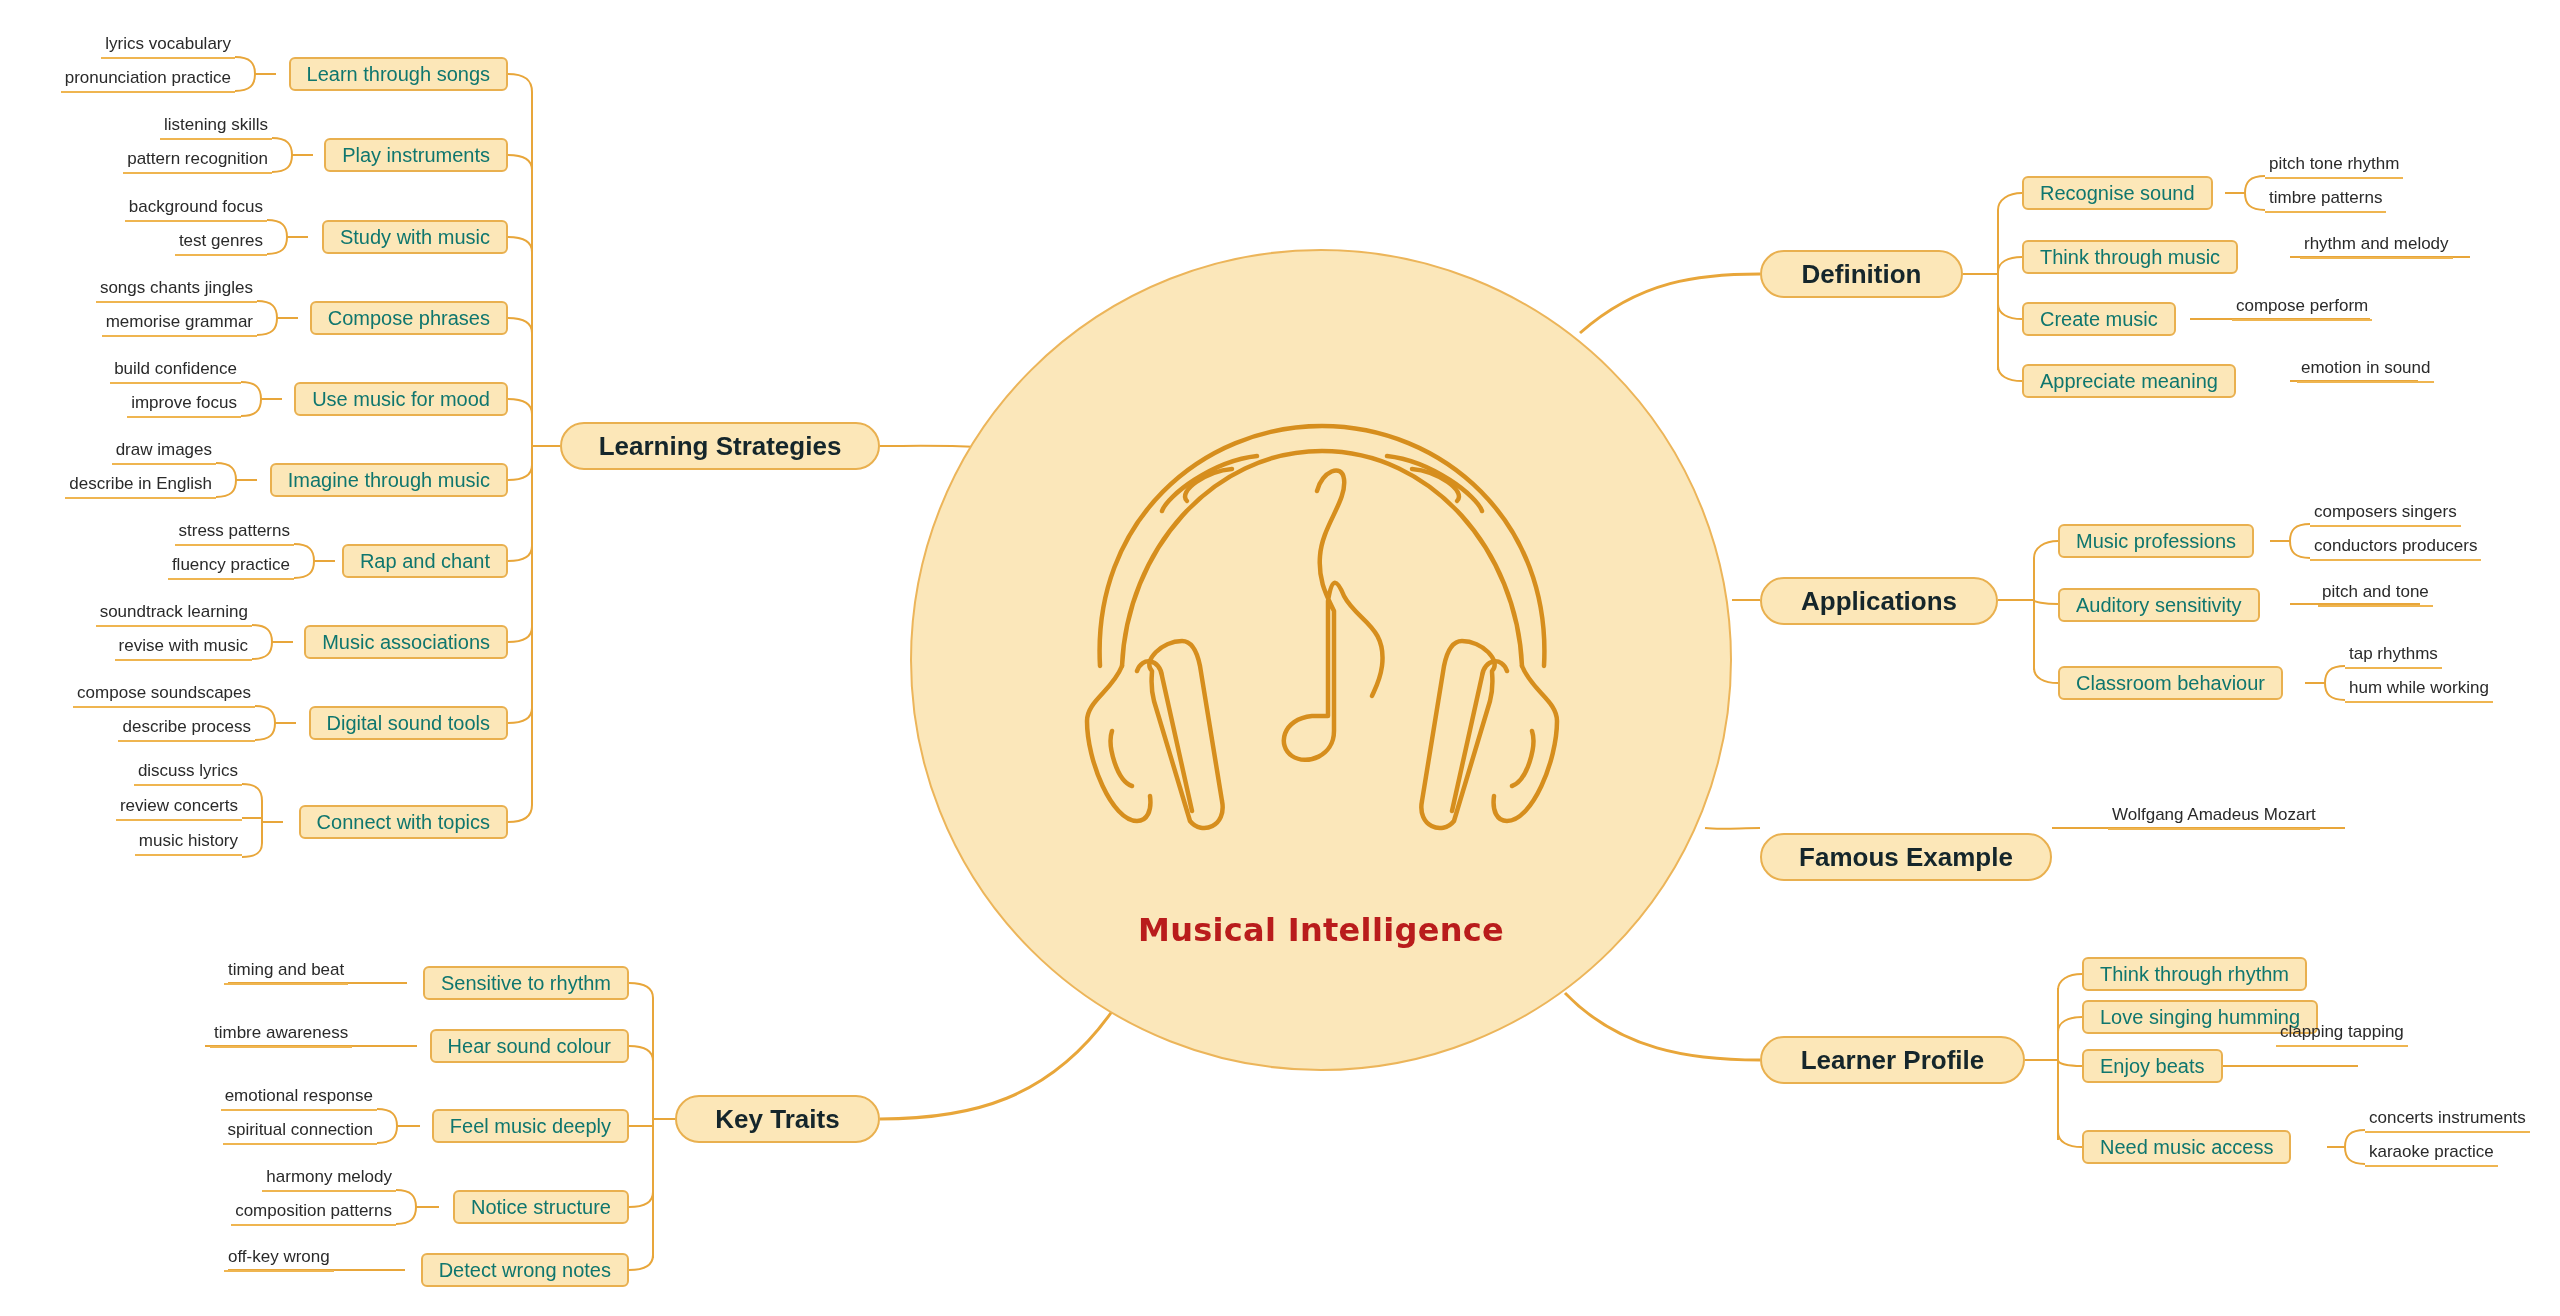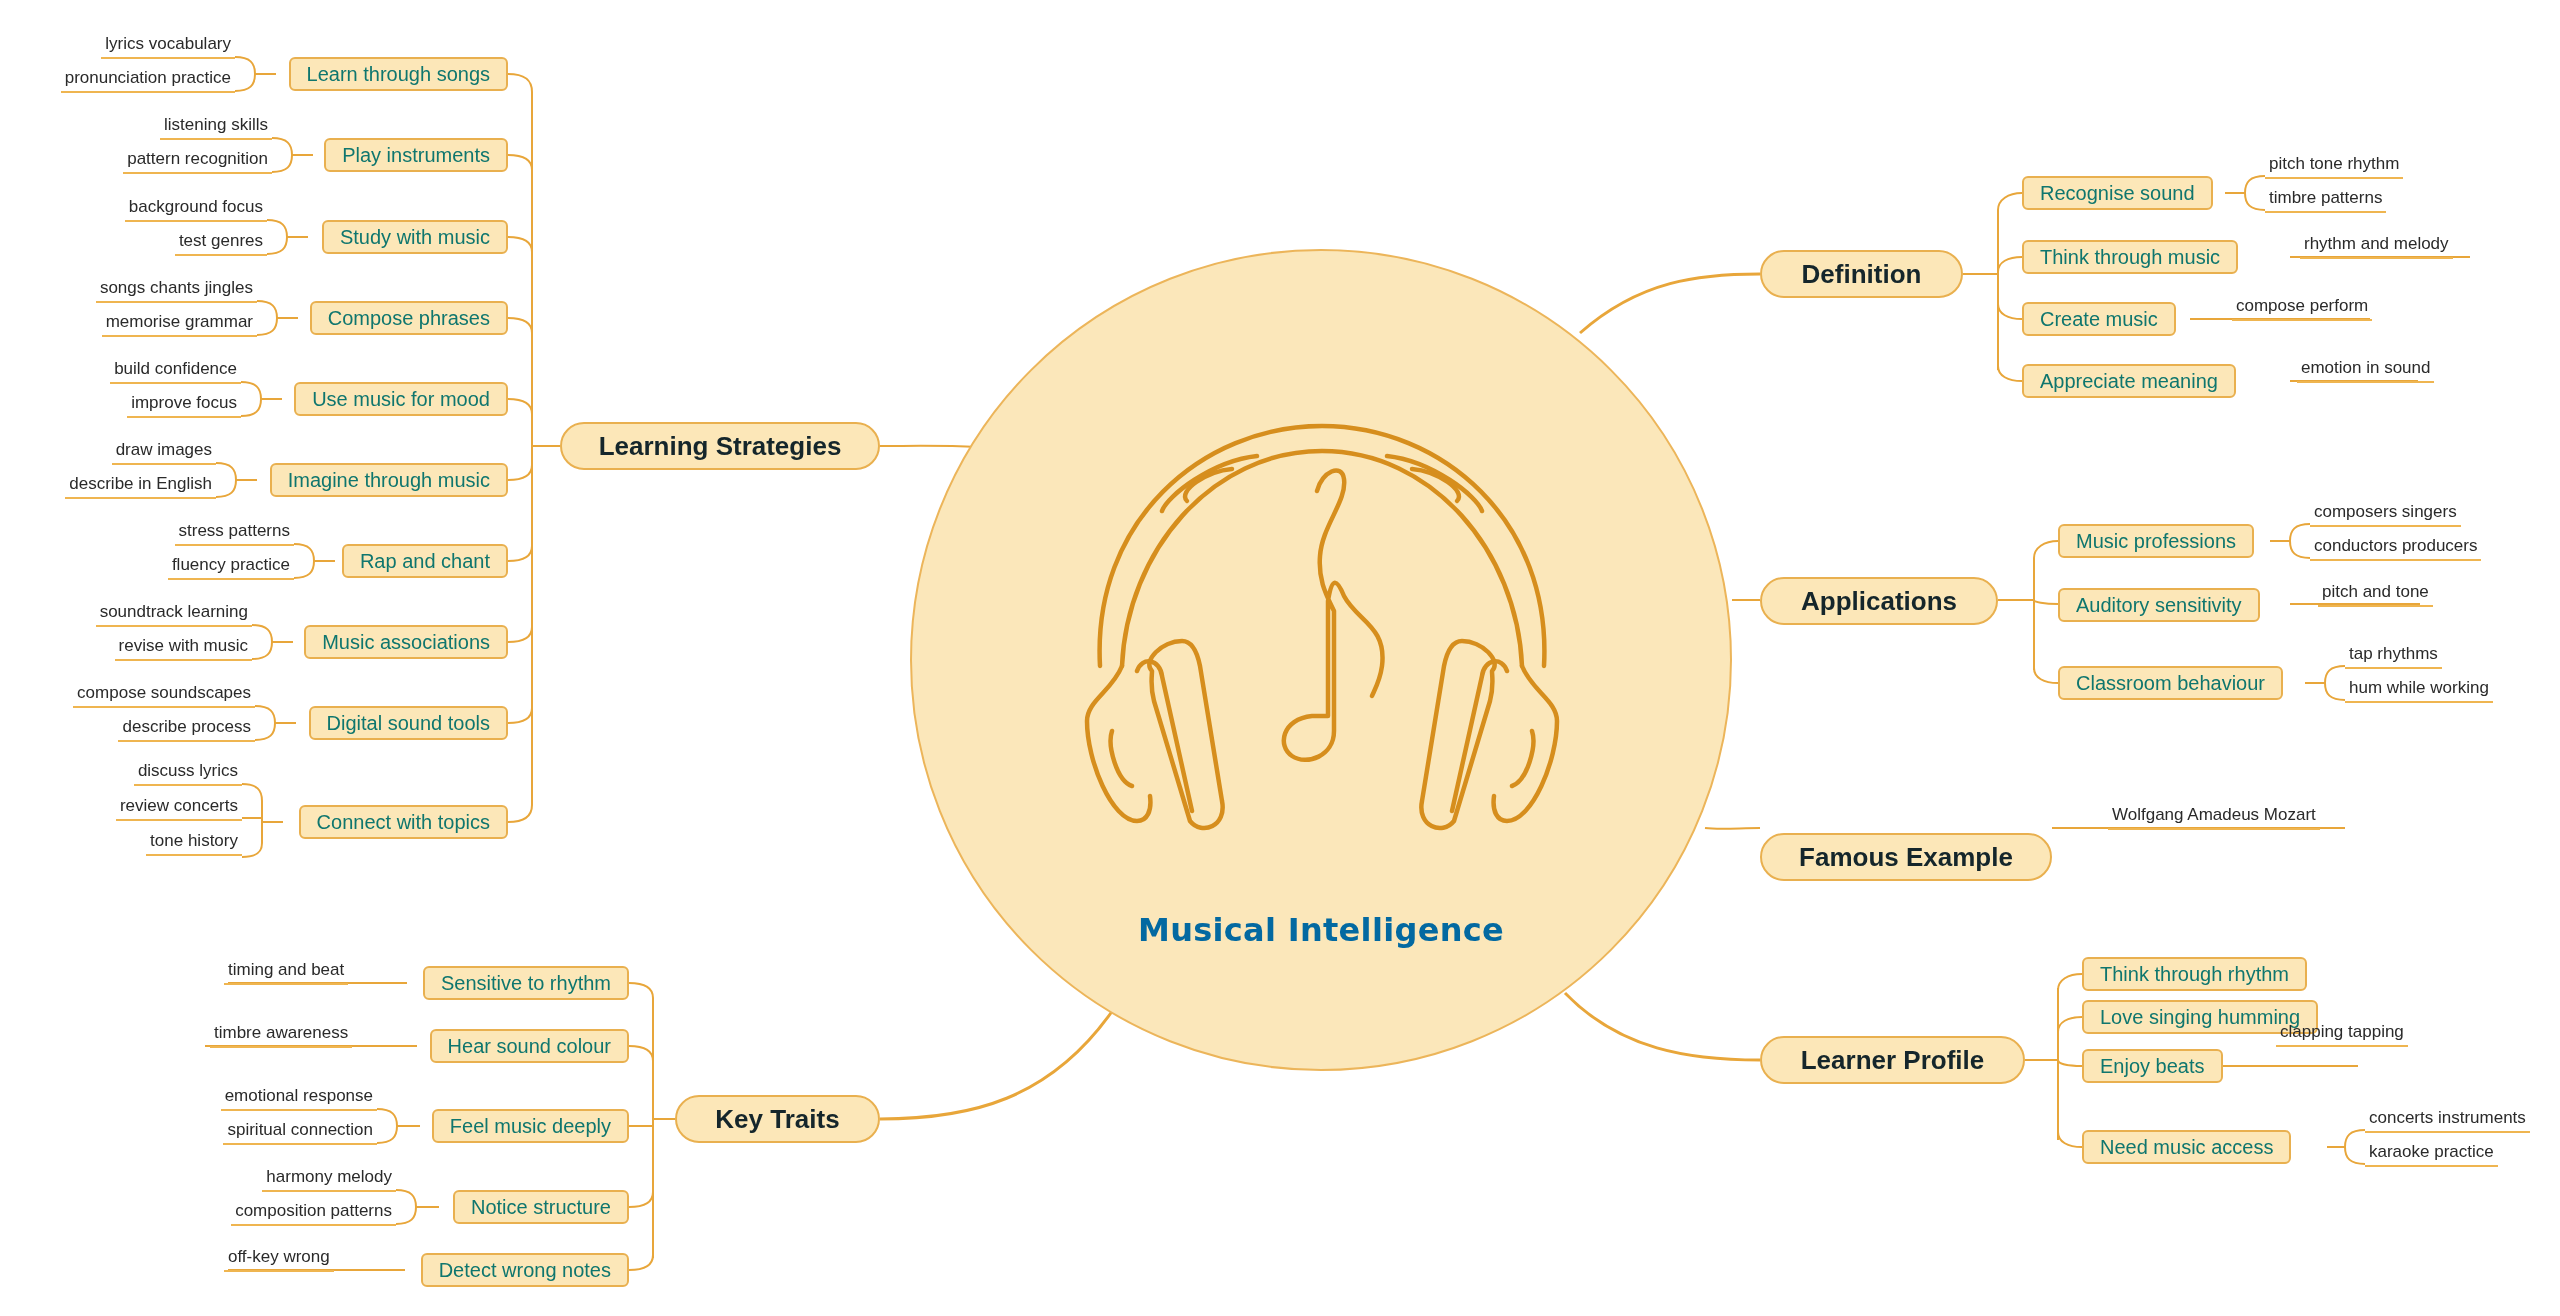--- a/index.html
+++ b/index.html
@@ -4,21 +4,21 @@
 <style>
   html, body { margin:0; padding:0; background:#ffffff; }
   body { width:2560px; height:1316px; position:relative; overflow:hidden; font-family:"Liberation Sans", "DejaVu Sans", sans-serif; color:#1f2d2a; }
   #canvas { position:absolute; left:0; top:0; width:2560px; height:1316px; }
   svg.links { position:absolute; left:0; top:0; width:2560px; height:1316px; pointer-events:none; }
   .node { position:absolute; box-sizing:border-box; background:#fce7b8; border:2px solid #e9b04f; display:flex; align-items:center; justify-content:center; white-space:nowrap; cursor:pointer; }
   .main { height:48px; border-radius:24px; font-weight:bold; font-size:26px; color:#15262b; }
   .sub { height:34px; border-radius:6px; font-size:20px; color:#0f766e; padding:0 16px; }
   .leaf { position:absolute; font-size:17px; color:#2a2a2a; white-space:nowrap; line-height:20px; border-bottom:2px solid #efb550; padding:0 4px 3px 4px; cursor:pointer; }
   .center { position:absolute; left:910px; top:249px; width:822px; height:822px; border-radius:50%; background:#fbe7ba; border:2px solid #ecb55a; box-sizing:border-box; }
-  .center-title { position:absolute; left:0; right:0; top:660px; text-align:center; font-family:"DejaVu Sans", sans-serif; font-weight:bold; font-size:32px; color:#0369a1; letter-spacing:0.3px; }
+  .center-title { position:absolute; left:0; right:0; top:660px; text-align:center; font-family:"DejaVu Sans", sans-serif; font-weight:bold; font-size:32px; color:#b91c1c; letter-spacing:0.3px; }
   .headphones { position:absolute; left:170px; top:150px; width:480px; height:440px; }
 </style>
 </head>
 <body>
 
 <div id="canvas">
 
   <svg class="links" viewBox="0 0 2560 1316">
     <g fill="none" stroke="#e8a63a" stroke-width="2">
 
@@ -204,21 +204,21 @@
       <span>Digital sound tools</span>
     </div>
   <div class="leaf" style="right:2305px; top:683px;">compose soundscapes</div>
   <div class="leaf" style="right:2305px; top:717px;">describe process</div>
 
   <div class="node sub" style="right:2052px; top:805px;">
       <span>Connect with topics</span>
     </div>
   <div class="leaf" style="right:2318px; top:761px;">discuss lyrics</div>
   <div class="leaf" style="right:2318px; top:796px;">review concerts</div>
-  <div class="leaf" style="right:2318px; top:831px;">tone history</div>
+  <div class="leaf" style="right:2318px; top:831px;">music history</div>
 
   <div class="node main" style="left:675px; top:1095px; width:205px;">
       <span>Key Traits</span>
     </div>
 
   <div class="node sub" style="right:1931px; top:966px;">
       <span>Sensitive to rhythm</span>
     </div>
   <div class="leaf" style="left:224px; top:960px;">timing and beat</div>
 

